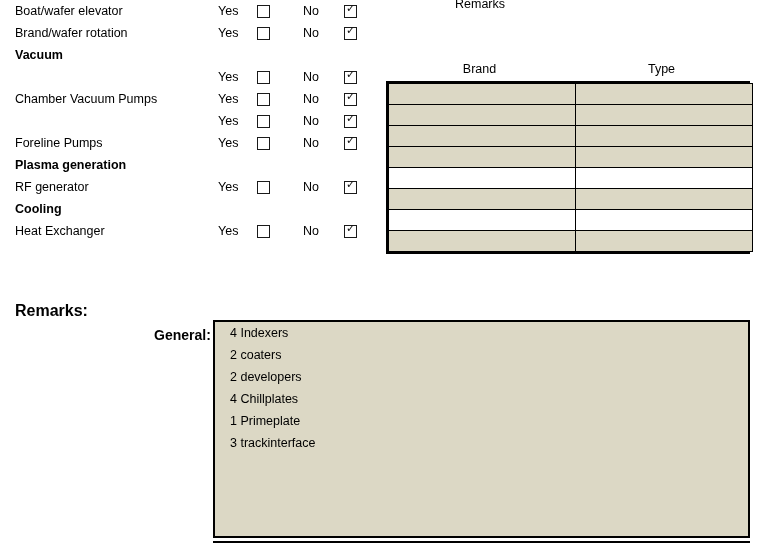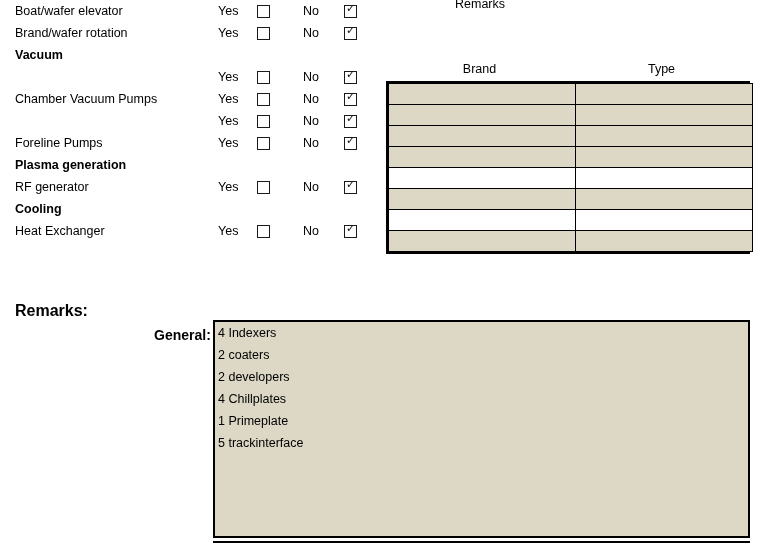--- a/index.html
+++ b/index.html
@@ -148,21 +148,21 @@
     width: 537px;
     height: 218px;
     background: #dcd8c5;
     border: 2px solid #000000;
     box-sizing: border-box;
     overflow: hidden;
   }
   #general-box .line {
     font-size: 12.5px;
     line-height: 22px;
-    padding-left: 3px;
+    padding-left: 15px;
     white-space: nowrap;
   }
   #bottom-edge {
     position: absolute;
     left: 213px;
     top: 541px;
     width: 537px;
     height: 4px;
     border-top: 2px solid #000000;
     box-sizing: border-box;
@@ -304,15 +304,15 @@
 </div>
 
 <div id="remarks-title">Remarks:</div>
 <div id="general-label">General:</div>
 <div id="general-box">
     <div class="line">4 Indexers</div>
     <div class="line">2 coaters</div>
     <div class="line">2 developers</div>
     <div class="line">4 Chillplates</div>
     <div class="line">1 Primeplate</div>
-    <div class="line">5 trackinterface</div>
+    <div class="line">3 trackinterface</div>
   </div>
 <div id="bottom-edge"></div>
 
 </body></html>

